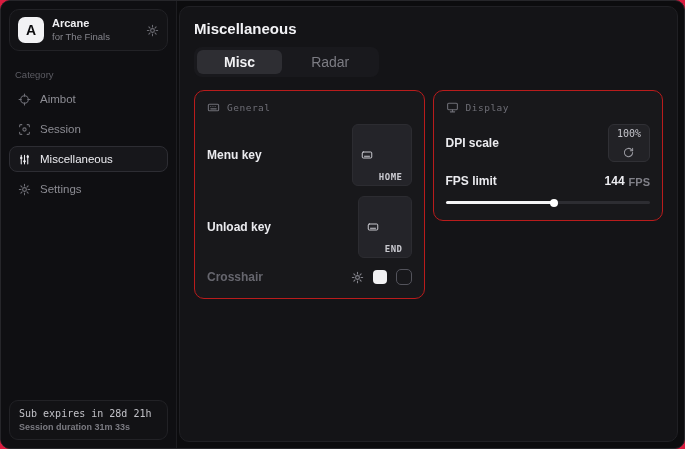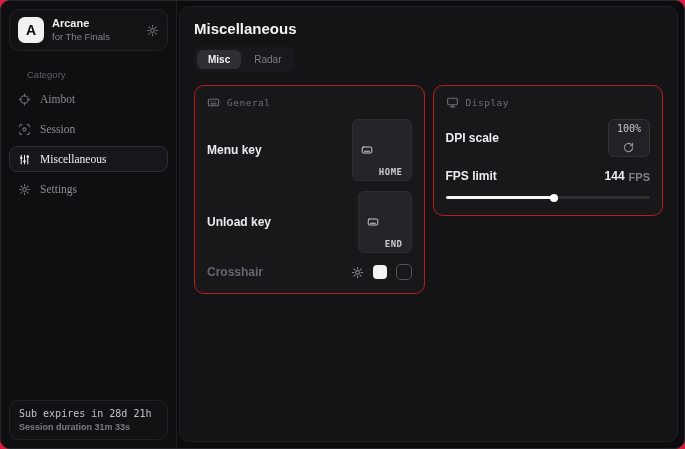--- a/index.html
+++ b/index.html
@@ -37,31 +37,30 @@
     font-weight:bold; font-size:14px;
     display:flex; align-items:center; justify-content:center;
     flex:0 0 26px;
   }
   .brand-text { flex:1; min-width:0; }
   .brand-title { font-size:11px; font-weight:bold; color:#f0f0f3; line-height:1.25; }
   .brand-sub { font-size:9.5px; color:#85858c; line-height:1.25; }
   .brand-gear { color:#6b6b72; display:flex; }
   .brand-gear svg { width:13px; height:13px; }
   .category-label {
-    margin:10px 14px 6px 26px;
+    margin:10px 14px 6px 14px;
     font-size:9.5px; color:#5d5d64;
   }
   .nav { display:flex; flex-direction:column; gap:4px; padding:0 8px; }
   .nav-item {
     display:flex; align-items:center; gap:9px;
     height:26px; padding:0 8px;
     border:1px solid transparent; border-radius:8px;
     color:#8c8c93; font-size:11.5px;
     cursor:pointer;
-    font-family:Liberation Serif, serif;
   }
   .nav-item .nav-icon { display:flex; color:#6f6f76; }
   .nav-item svg { width:13px; height:13px; }
   .nav-item.active {
     background:#17171b;
     border-color:#2d2d33;
     color:#ededf1;
   }
   .nav-item.active .nav-icon { color:#ededf1; }
   .sidebar-spacer { flex:1; }
@@ -89,22 +88,22 @@
     padding:13px 14px;
     display:flex; flex-direction:column;
   }
   .page-title { font-size:15px; font-weight:bold; color:#f2f2f5; }
   .tabs {
     margin-top:10px;
     display:inline-flex; align-self:flex-start;
     background:#19191d; border-radius:8px; padding:3px; gap:2px;
   }
   .tab {
-    font-size:10px; color:#7c7c83;
-    padding:4px 11px; border-radius:6px; cursor:pointer;
+    font-size:14px; color:#7c7c83;
+    padding:4px 27px; border-radius:6px; cursor:pointer;
   }
   .tab.active { background:#2e2e33; color:#f2f2f4; font-weight:bold; }
   .cards {
     margin-top:13px;
     display:flex; gap:8px; align-items:flex-start;
   }
   .card {
     flex:1;
     background:#18181b;
     border:1px solid #b91c1c;

